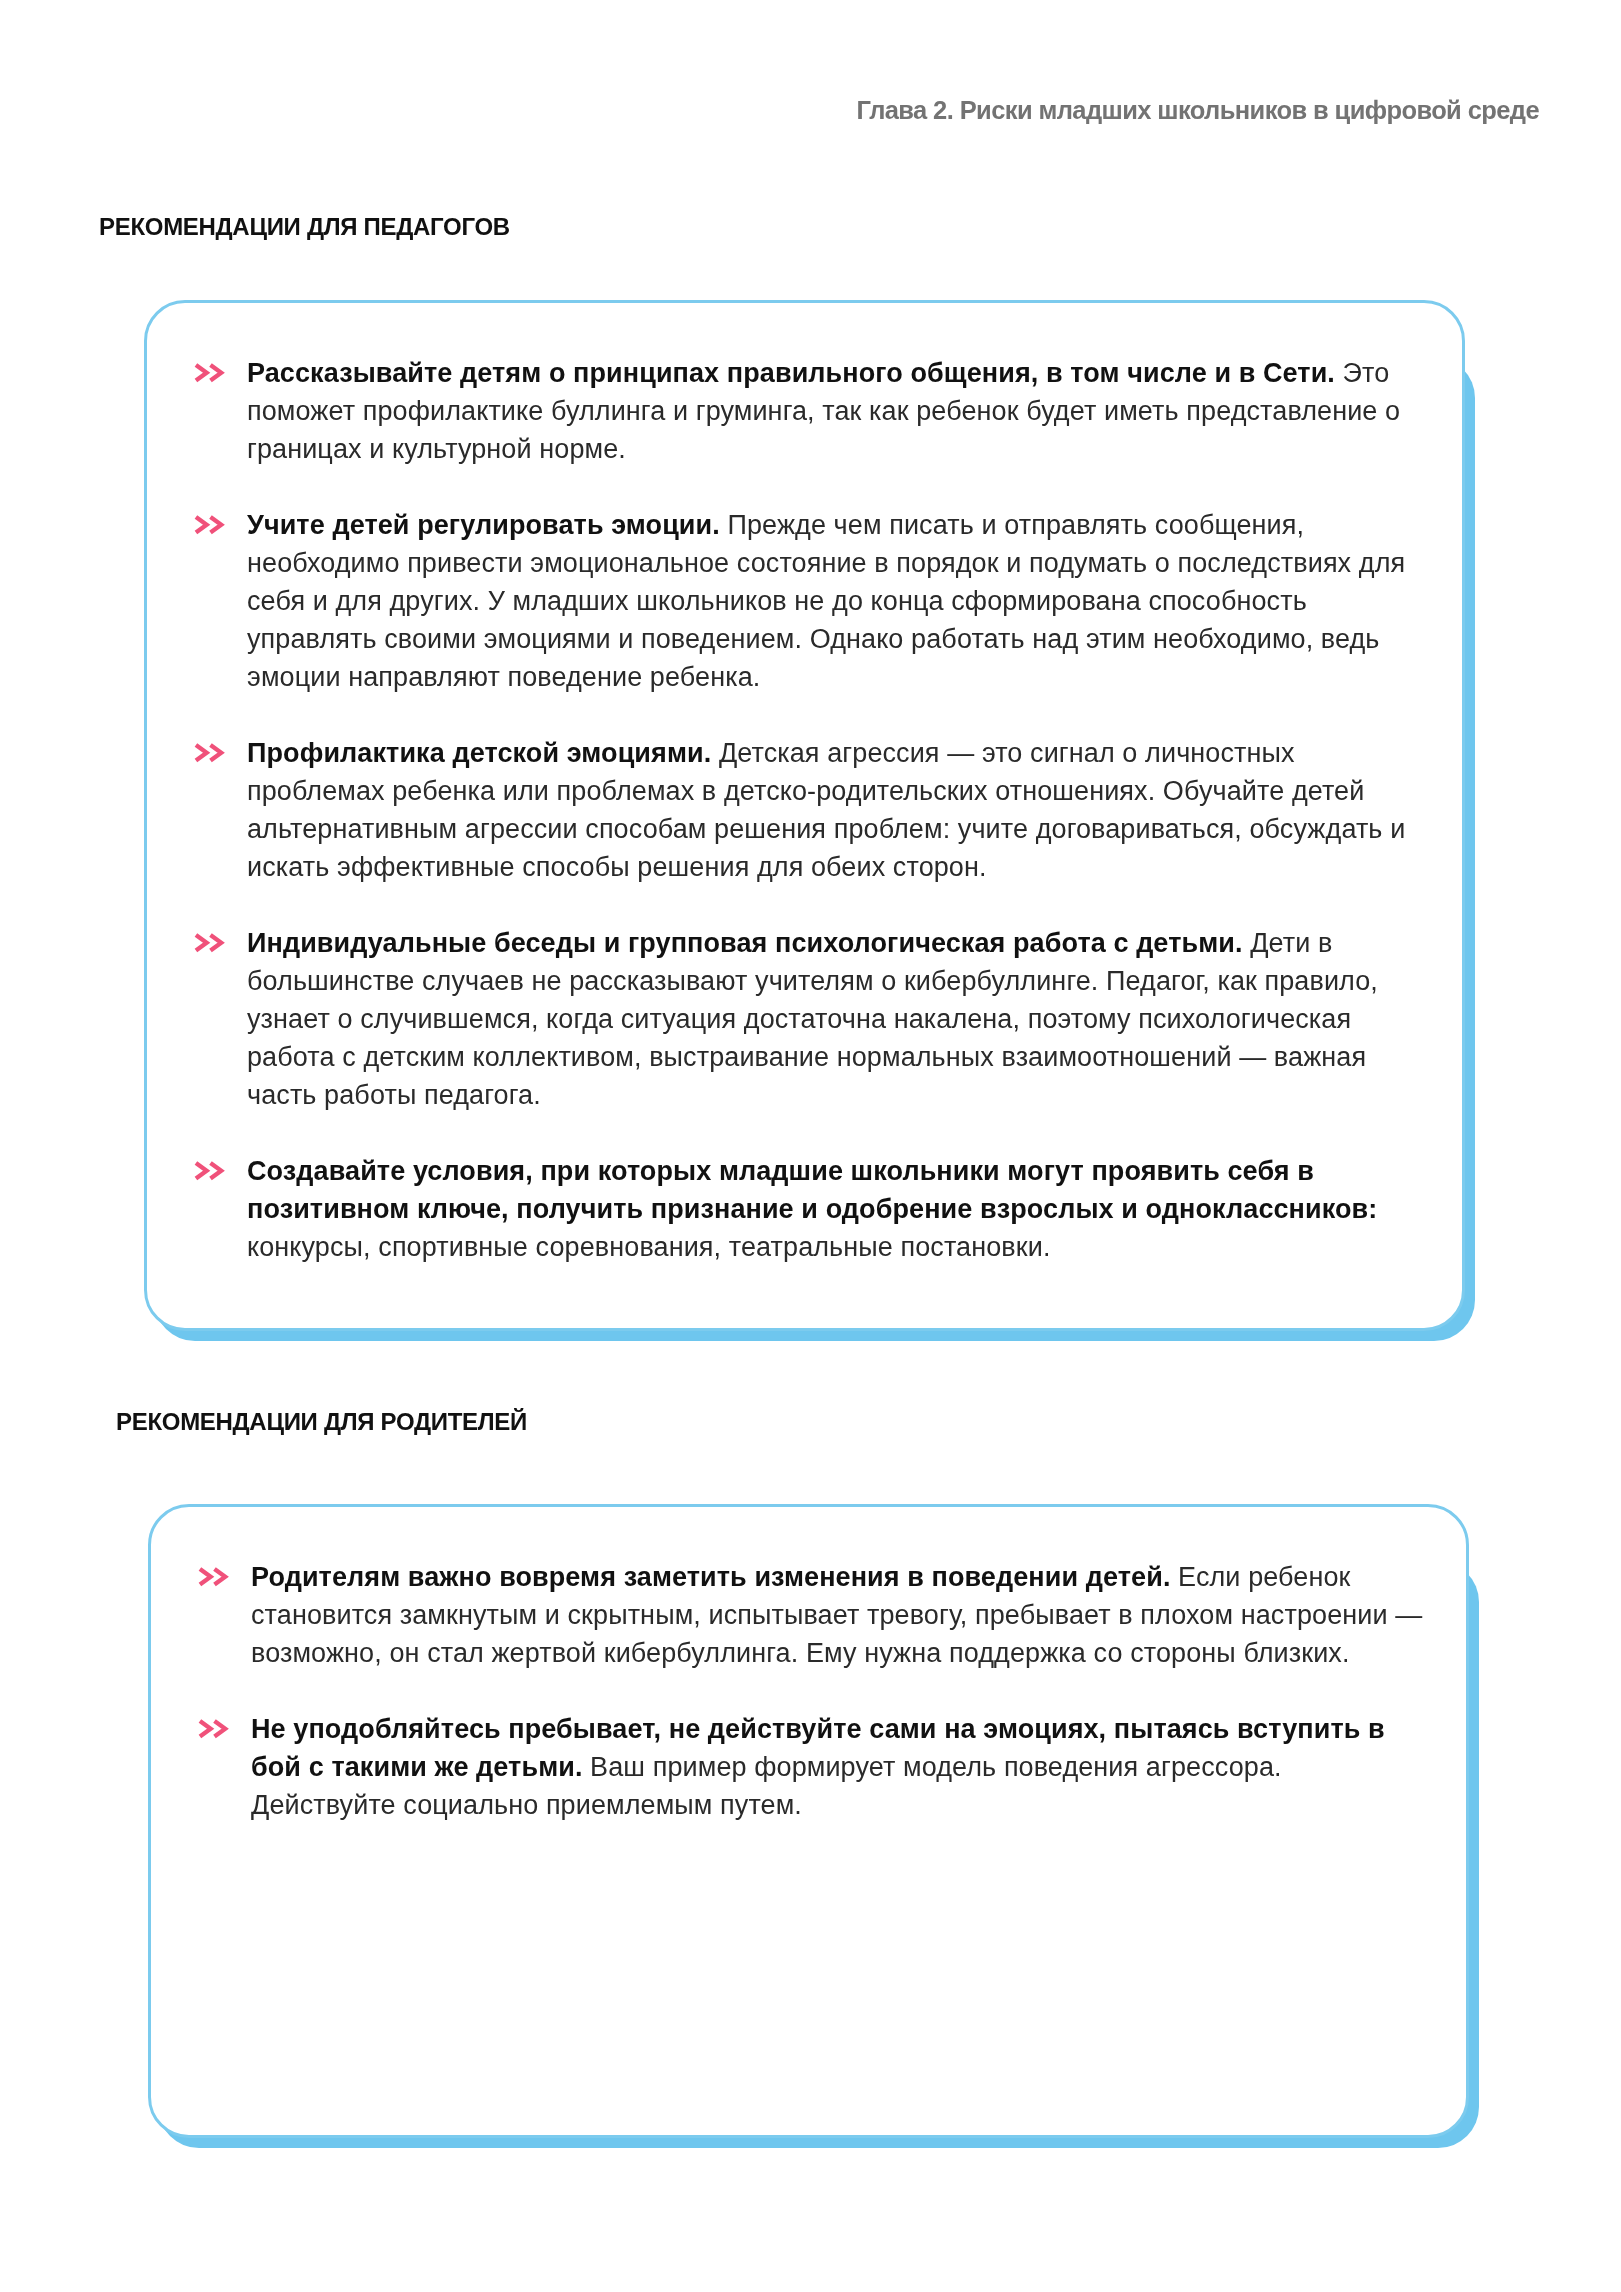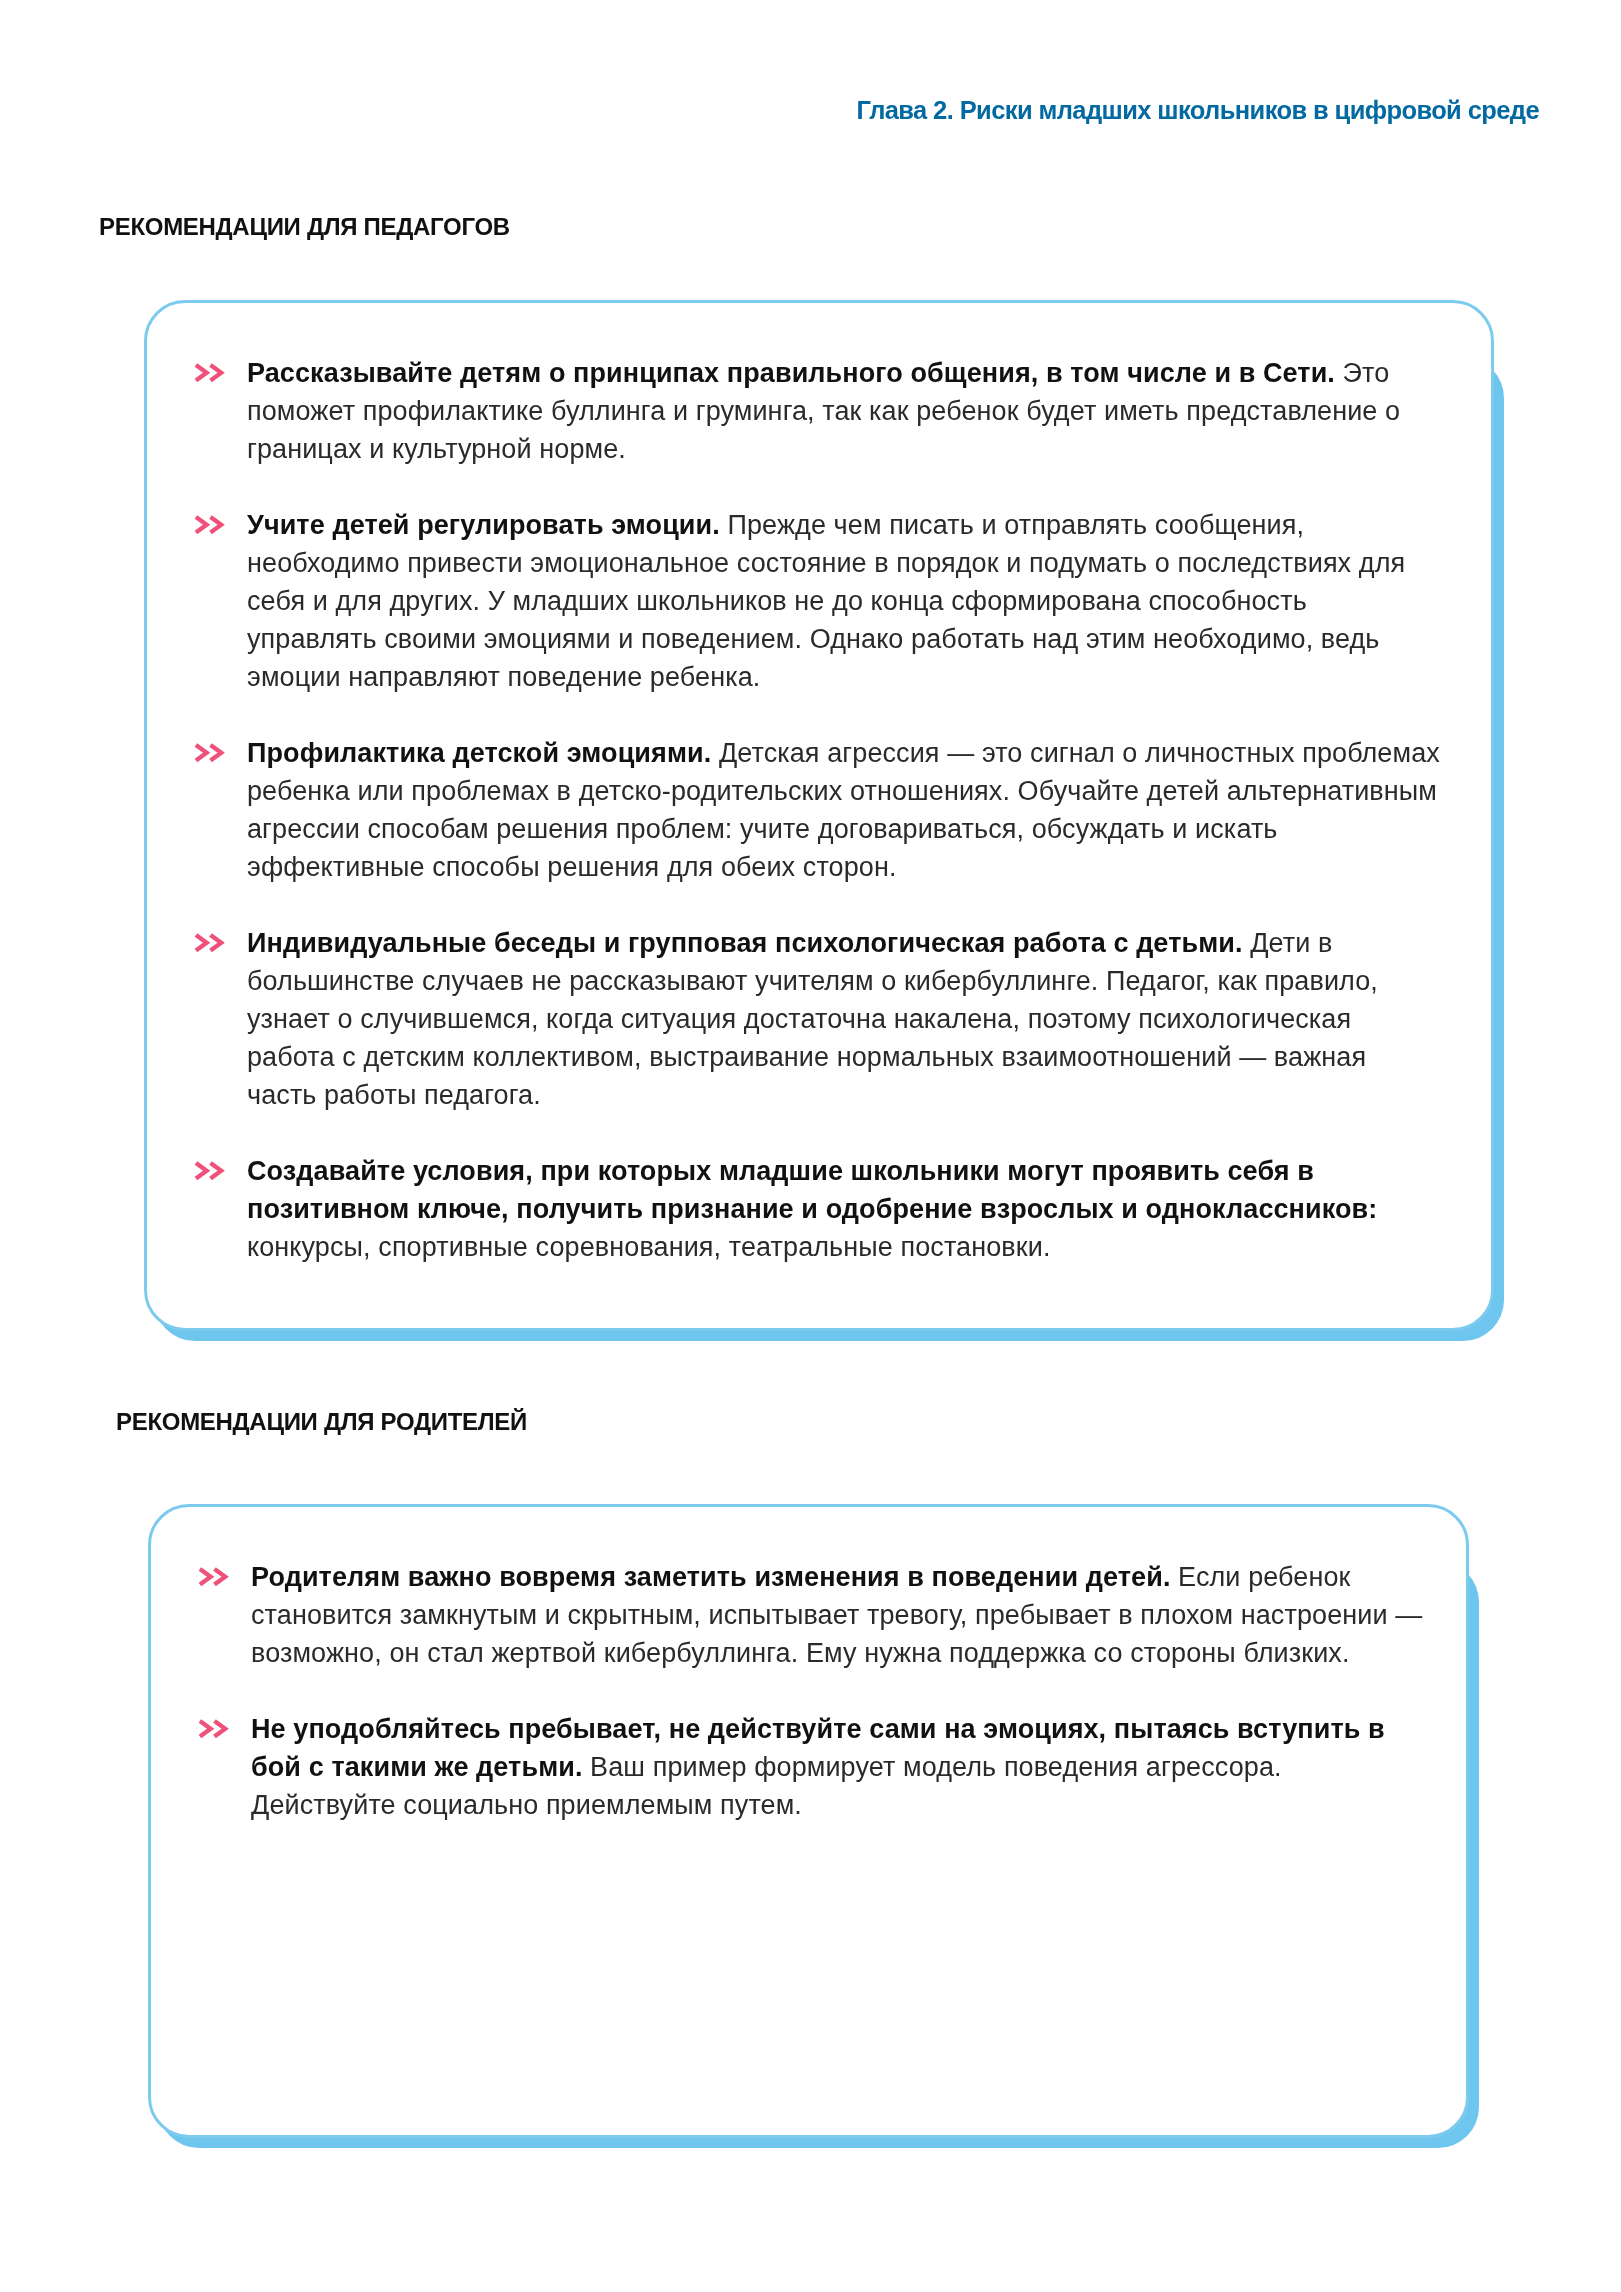--- a/index.html
+++ b/index.html
@@ -16,21 +16,21 @@
       color: #1a1a1a;
     }
     .running-header {
       position: absolute;
       top: 96px;
       right: 82px;
       font-family: "Liberation Sans", sans-serif;
       font-weight: bold;
       font-size: 25.5px;
       letter-spacing: -0.6px;
-      color: #0369a1;
+      color: #737373;
       white-space: nowrap;
       text-align: center;
     }
     .section-title {
       position: absolute;
       left: 99px;
       font-family: "Liberation Sans", sans-serif;
       font-weight: bold;
       font-size: 24px;
       letter-spacing: -0.3px;
@@ -53,21 +53,21 @@
       border-radius: 41px;
     }
     .card {
       position: absolute;
       left: 0; top: 0; right: 0; bottom: 0;
       background: #ffffff;
       border: 3.9px solid #7ccbee;
       border-radius: 41px;
       box-sizing: border-box;
     }
-    #card-teachers { left: 144px; top: 300px; width: 1321px; height: 1031px; padding-left: 29px; }
+    #card-teachers { left: 144px; top: 300px; width: 1321px; height: 1031px; }
     #card-parents  { left: 148px; top: 1504px; width: 1321px; height: 634px; }
 
     .rec-list {
       position: absolute;
       left: 0; right: 0; top: 0;
       margin: 0;
       padding: 0;
       list-style: none;
     }
     #card-teachers .rec-list { padding: 51px 51px 0 47px; }

